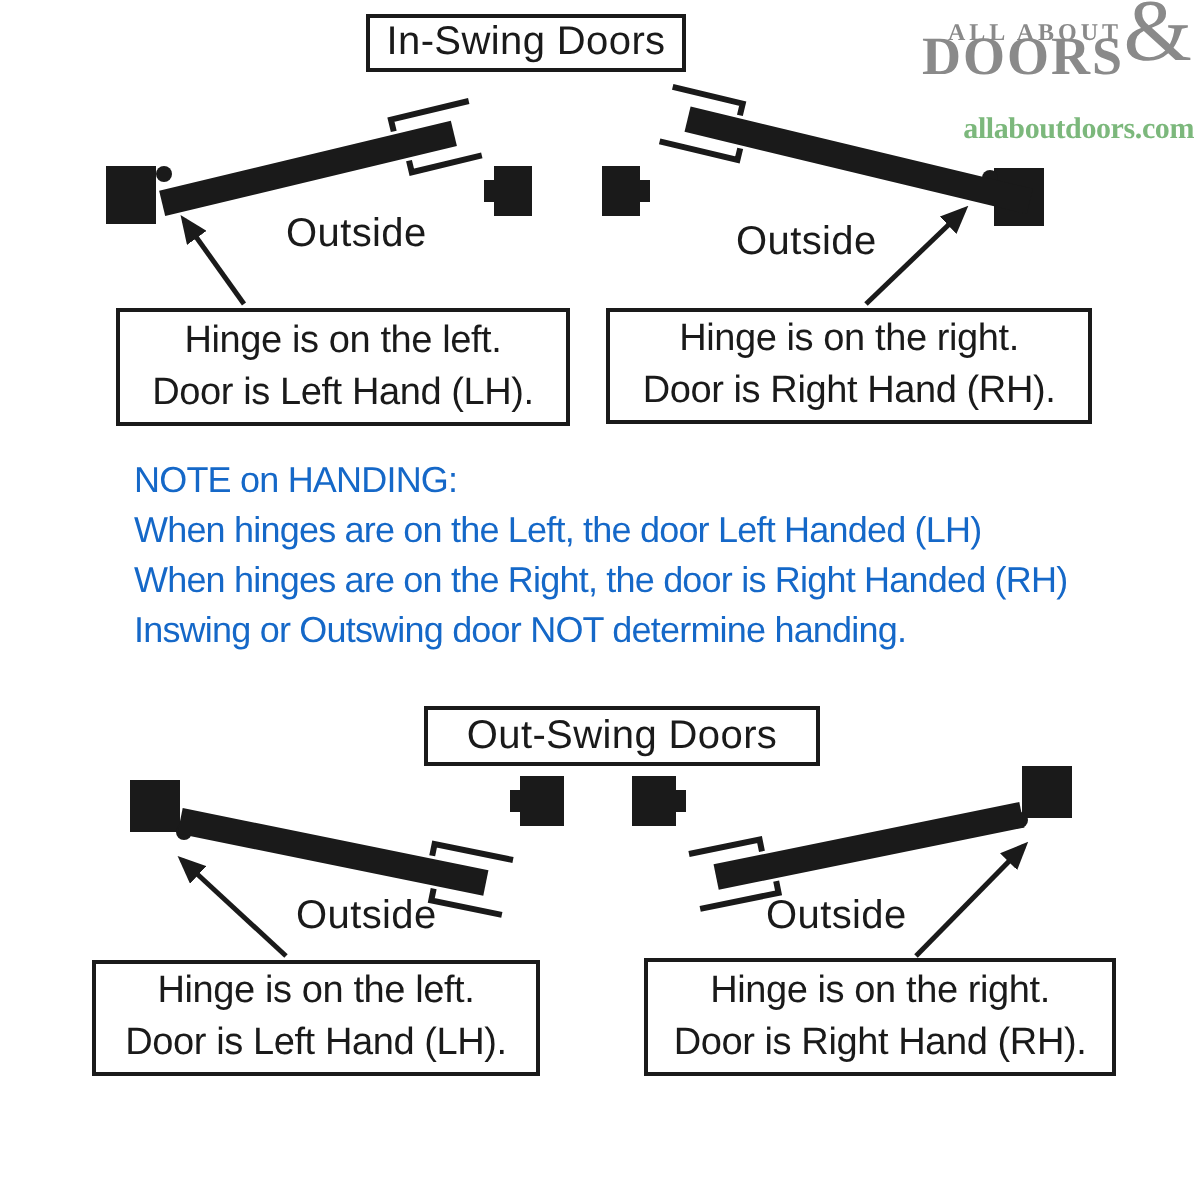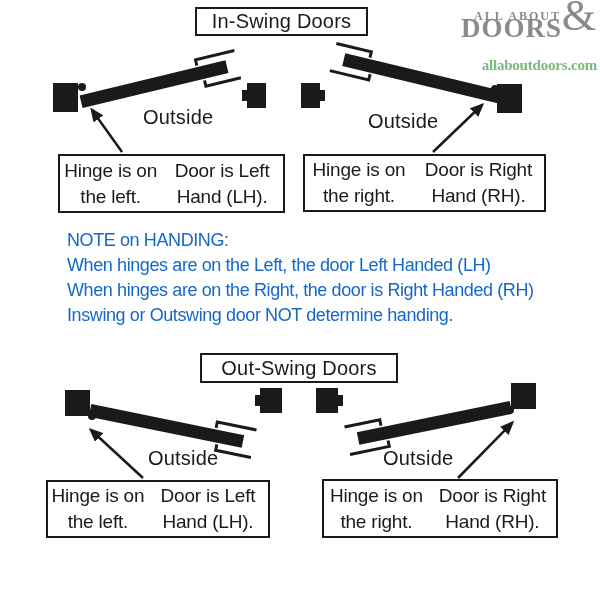--- a/index.html
+++ b/index.html
@@ -12,21 +12,21 @@
   }
   #diagram-svg{position:absolute;left:0;top:0;width:600px;height:600px;}
   .abs{position:absolute;}
   .title-box{
     border:2px solid var(--ink);display:flex;align-items:center;justify-content:center;
     font-size:20px;letter-spacing:0.2px;background:var(--bg);box-sizing:border-box;
   }
   .outside{font-size:20px;letter-spacing:0.2px;}
   .callout{
     border:2px solid var(--ink);box-sizing:border-box;background:var(--bg);
-    display:flex;flex-direction:row;align-items:center;justify-content:center;
+    display:flex;flex-direction:column;align-items:center;justify-content:center;
     font-size:19px;letter-spacing:-0.2px;line-height:26px;text-align:center;
   }
   .note{
     font-size:18px;letter-spacing:-0.4px;line-height:25px;color:var(--blue);
     white-space:nowrap;
   }
   
   .logo{font-family:"Liberation Serif", serif;color:var(--lgray);}
   .logo .all-about{position:absolute;right:37px;top:5px;font-size:12px;letter-spacing:2px;font-weight:600;}
   .logo .amp{position:absolute;right:2px;top:-14px;font-size:44px;font-weight:400;}
@@ -101,22 +101,22 @@
       <circle class="ink-fill" cx="510" cy="410" r="4"></circle>
       <g transform="translate(508,408) rotate(168.5)">
         <rect class="ink-fill" x="-3" y="-6.5" width="156" height="13"></rect>
         <polyline class="ink-stroke" points="124,-8 124,-14 164,-14"></polyline>
         <polyline class="ink-stroke" points="128,8 128,14 164,14"></polyline>
       </g>
       <line class="arrow" x1="458" y1="478" x2="512" y2="423" marker-end="url(#arrowhead)"></line>
     </g>
   </svg>
 
-  <div class="abs title-box" style="left:195px;top:7px;width:173px;height:29px;text-align:center;">In-Swing Doors</div>
-  <div class="abs title-box" style="left:200px;top:353px;width:198px;height:30px;">Out-Swing Doors</div>
+  <div class="abs title-box" style="left:183px;top:7px;width:160px;height:29px;text-align:center;">In-Swing Doors</div>
+  <div class="abs title-box" style="left:212px;top:353px;width:198px;height:30px;">Out-Swing Doors</div>
 
   <div class="abs logo" style="left:460px;top:4px;width:138px;height:70px;">
     <div class="all-about">ALL ABOUT</div>
     <div class="amp">&amp;</div>
     <div class="doors">DOORS</div>
     <div class="site">allaboutdoors.com</div>
   </div>
 
   <div class="abs outside" style="left:143px;top:106px;">Outside</div>
   <div class="abs outside" style="left:368px;top:110px;">Outside</div>

